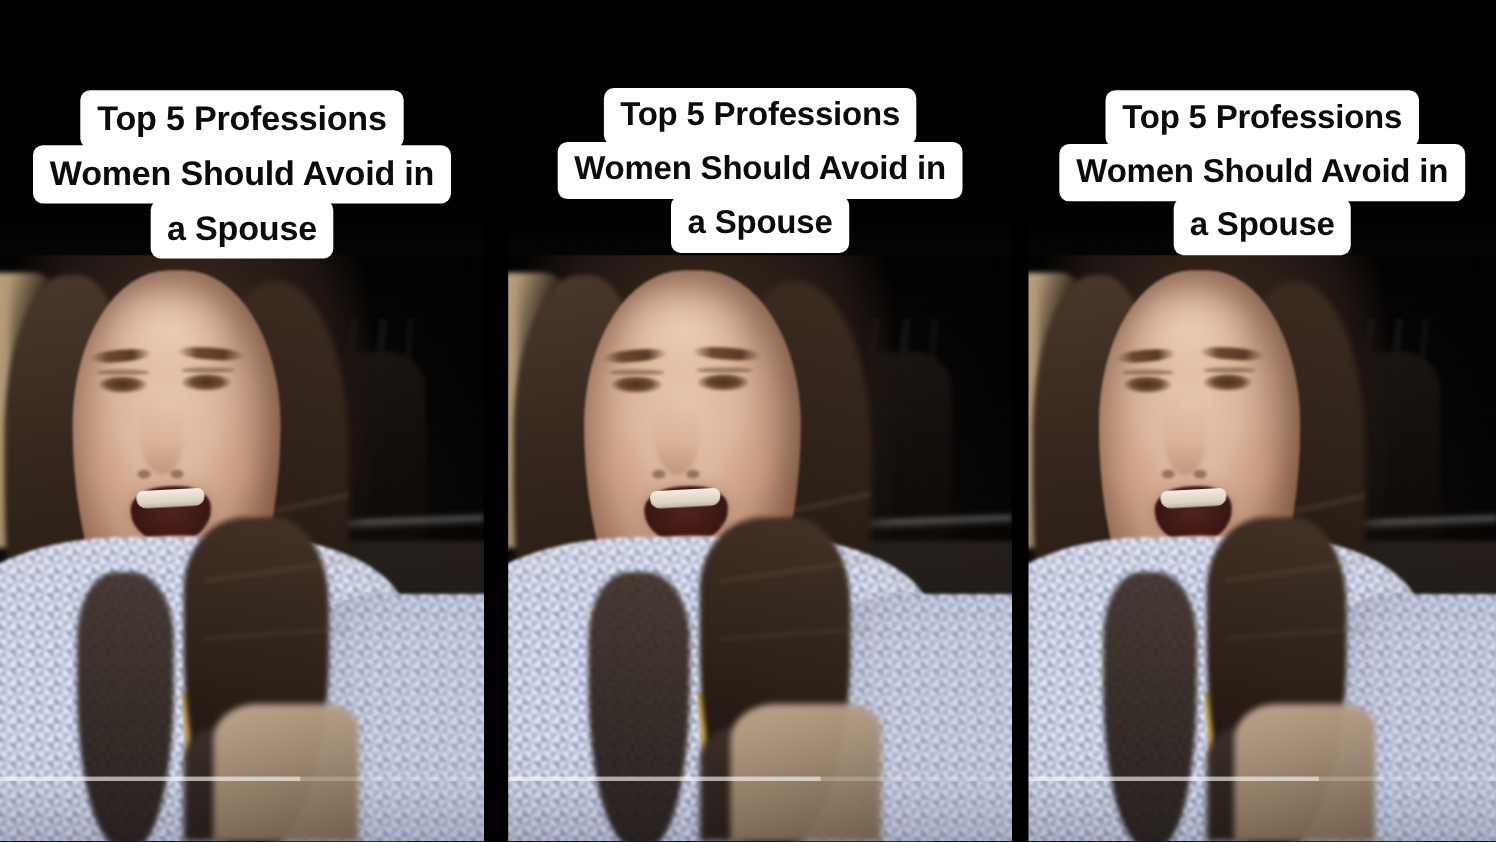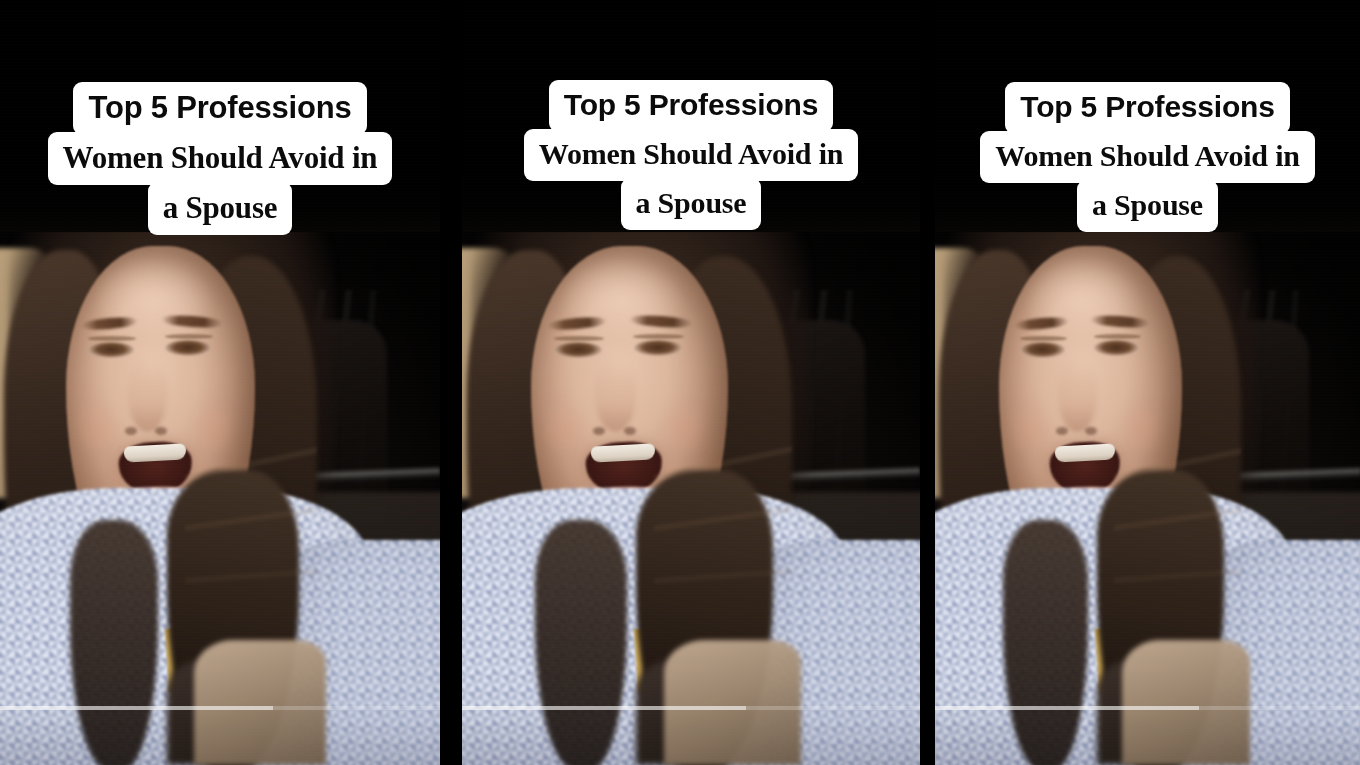--- a/index.html
+++ b/index.html
@@ -480,21 +480,21 @@
     background: #ffffff;
     color: #0b0b0b;
     font-family: "Liberation Sans", sans-serif;
     font-weight: bold;
     letter-spacing: -0.2px;
     border-radius: 9px;
     white-space: nowrap;
     line-height: 1.0;
   }
   
-  .cap-line + .cap-line { margin-top: -3px; font-family: Liberation Serif, serif; }
+  .cap-line + .cap-line { margin-top: -3px; }
 
   
   .p1 { left: 0px;   width: 440px; }
   .p2 { left: 462px; width: 458px; }
   .p3 { left: 935px; width: 425px; }
 
   
   .p1 .panel-inner { left: 0;     right: 0; }
   .p2 .panel-inner { left: 0;     right: 0; }
   .p3 .panel-inner { left: 0;     right: 0; }

